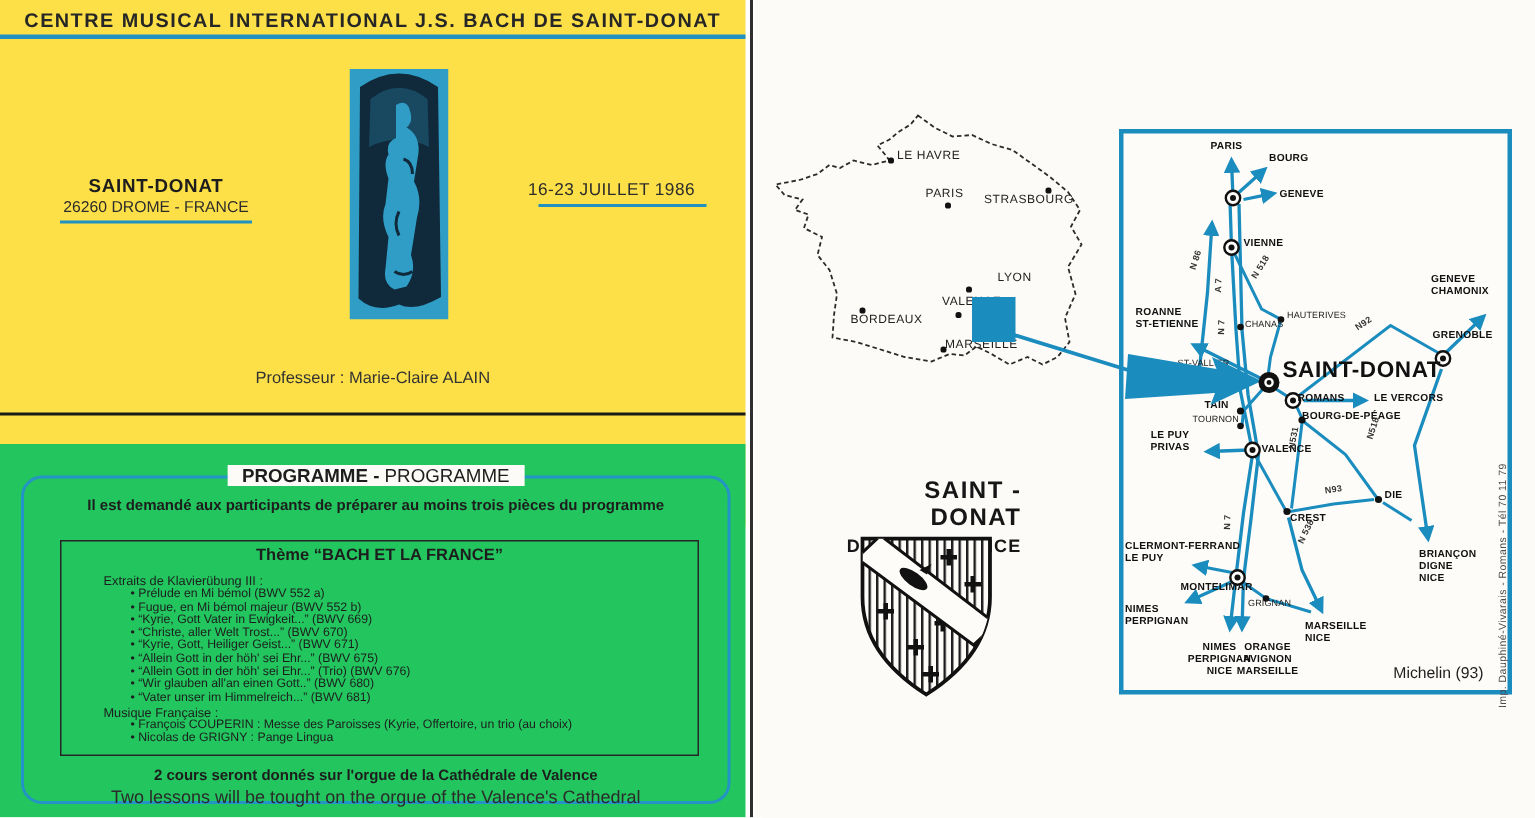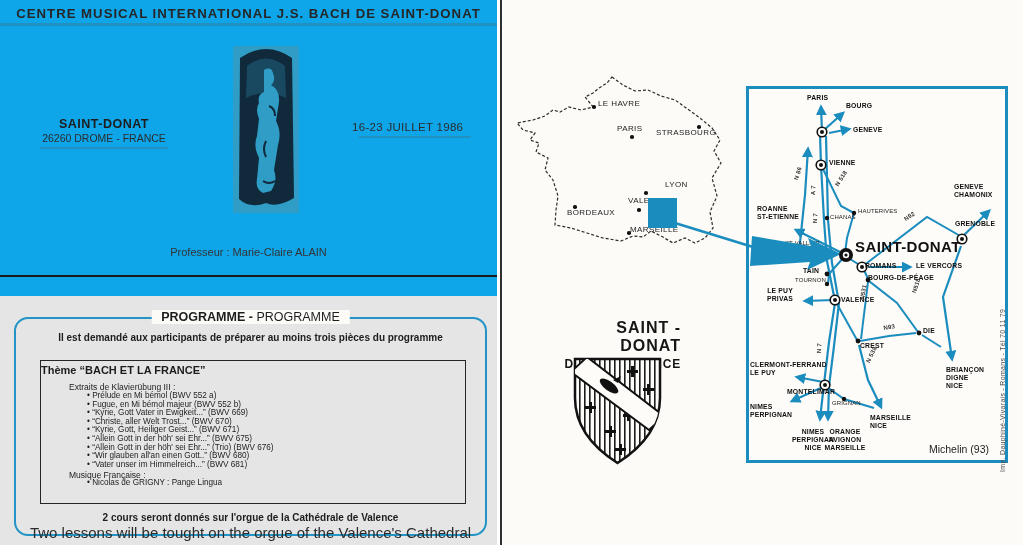--- a/index.html
+++ b/index.html
@@ -1,55 +1,55 @@
 <!DOCTYPE html>
 <html><head>
 <meta charset="utf-8">
 <style>
   html,body{margin:0;padding:0;background:#fff;}
   .page{position:relative;width:1023px;height:545px;overflow:hidden;background:#fff;
         font-family:"Liberation Sans",sans-serif;color:#1d1d1d;}
   
-  .panel-tl{position:absolute;left:0;top:0;width:497px;height:351px;background:#0ea5e9;}
+  .panel-tl{position:absolute;left:0;top:0;width:497px;height:351px;background:#fde047;}
   .tl-header{position:absolute;top:6px;left:0;width:100%;text-align:center;
              font-size:13.2px;font-weight:bold;letter-spacing:1px;color:#262626;}
   .tl-rule{position:absolute;top:23px;left:0;width:100%;height:2.5px;background:#2191c2;}
   .tl-bottomline{position:absolute;top:275px;left:0;width:100%;height:1.6px;background:#1a1a1a;}
   .statue{position:absolute;left:233px;top:46px;width:66px;height:167px;}
   .place{position:absolute;left:18px;top:117px;width:172px;text-align:center;}
   .place .l1{font-size:12.5px;font-weight:bold;letter-spacing:.5px;}
   .place .l2{font-size:10.5px;margin-top:1px;color:#2c2c2c;}
   .place .ul,.dates .ul{height:2px;background:#2191c2;margin:3px auto 0 auto;}
   .place .ul{width:128px;}
   .dates{position:absolute;left:352px;top:121px;width:126px;}
   .dates .l1{font-size:11.5px;letter-spacing:.3px;color:#2c2c2c;}
   .dates .ul{width:112px;}
   .academy{position:absolute;top:226px;left:0;width:100%;text-align:center;
            font-size:13px;font-weight:bold;color:#262626;letter-spacing:.4px;}
   .academy .sup{font-size:8px;vertical-align:super;}
   .professor{position:absolute;top:246px;left:0;width:100%;text-align:center;font-size:11px;color:#333;}
   
-  .panel-bl{position:absolute;left:0;top:296px;width:497px;height:249px;background:#e5e5e5;}
+  .panel-bl{position:absolute;left:0;top:296px;width:497px;height:249px;background:#22c55e;}
   .progbox{position:absolute;left:14px;top:21px;width:469px;height:215px;
            border:2.5px solid #2394c5;border-radius:14px;}
   .progtitle{position:absolute;top:-9px;left:50%;transform:translateX(-50%);
              background:#fcfbf8;padding:0 10px;white-space:nowrap;font-size:12.5px;color:#1d1d1d;}
   .progtitle .b{font-weight:bold;}
   .nfr{position:absolute;top:13px;left:0;width:100%;text-align:center;font-size:10px;font-weight:bold;margin:0;}
   .nen{position:absolute;top:25px;left:0;width:100%;text-align:center;font-size:9.5px;margin:0;color:#2b2b2b;}
   .innerbox{position:absolute;left:24px;top:41px;width:424px;height:142px;border:1.6px solid #262626;}
-  .theme{position:absolute;top:3px;left:0;width:100%;text-align:left;font-size:11px;font-weight:bold;}
+  .theme{position:absolute;top:3px;left:0;width:100%;text-align:center;font-size:11px;font-weight:bold;}
   .sec1{position:absolute;top:21px;left:28px;font-size:8.5px;}
   .sec2{position:absolute;top:109px;left:28px;font-size:8.5px;}
   .pieces{position:absolute;top:31px;left:46px;}
   .fpieces{position:absolute;top:118px;left:46px;}
   .piece{font-size:8.2px;line-height:8.6px;color:#1d1d1d;}
   .piece::before{content:"• ";}
   .ffr{position:absolute;top:193px;left:0;width:100%;text-align:center;font-size:10px;font-weight:bold;}
-  .fen{position:absolute;top:205px;left:0;width:100%;text-align:center;font-size:15px;color:#2b2b2b;}
+  .fen{position:absolute;top:205px;left:0;width:100%;text-align:center;font-size:12px;color:#2b2b2b;}
   
   .divider{position:absolute;left:500px;top:0;width:2px;height:545px;background:#2f2f2f;}
   
   .panel-r{position:absolute;left:503px;top:0;width:520px;height:545px;background:#fcfbf8;}
   .france-svg{position:absolute;left:0;top:0;width:520px;height:545px;z-index:1;}
   .fr-city{position:absolute;font-size:8px;line-height:9px;color:#222;letter-spacing:.4px;z-index:3;}
   .fr-dot{position:absolute;width:3.5px;height:3.5px;background:#111;border-radius:50%;z-index:3;}
   .blue-square{position:absolute;left:145px;top:198px;width:29px;height:30px;background:#1b8cbe;z-index:4;}
   .overlay-svg{position:absolute;left:0;top:0;width:520px;height:545px;z-index:5;pointer-events:none;}
   .caption{position:absolute;left:58px;top:319px;width:120px;text-align:right;z-index:2;}
@@ -119,20 +119,21 @@
             <div class="piece">“Kyrie, Gott Vater in Ewigkeit...” (BWV 669)</div>
             <div class="piece">“Christe, aller Welt Trost...” (BWV 670)</div>
             <div class="piece">“Kyrie, Gott, Heiliger Geist...” (BWV 671)</div>
             <div class="piece">“Allein Gott in der höh' sei Ehr...” (BWV 675)</div>
             <div class="piece">“Allein Gott in der höh' sei Ehr...” (Trio) (BWV 676)</div>
             <div class="piece">“Wir glauben all'an einen Gott..” (BWV 680)</div>
             <div class="piece">“Vater unser im Himmelreich...” (BWV 681)</div>
           </div>
         <div class="sec2">Musique Française :</div>
         <div class="fpieces" id="fpieces">
+            <div class="piece">François COUPERIN : Messe des Paroisses (Kyrie, Offertoire, un trio (au choix)</div>
             <div class="piece">Nicolas de GRIGNY : Pange Lingua</div>
           </div>
       </div>
 
       <div class="ffr">2 cours seront donnés sur l'orgue de la Cathédrale de Valence</div>
       <div class="fen">Two lessons will be tought on the orgue of the Valence's Cathedral</div>
     </div>
   </section>
 
   <div class="divider"></div>

